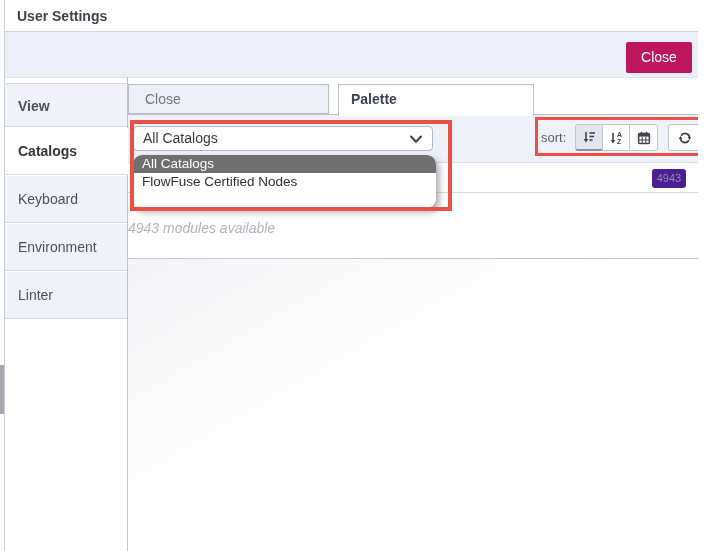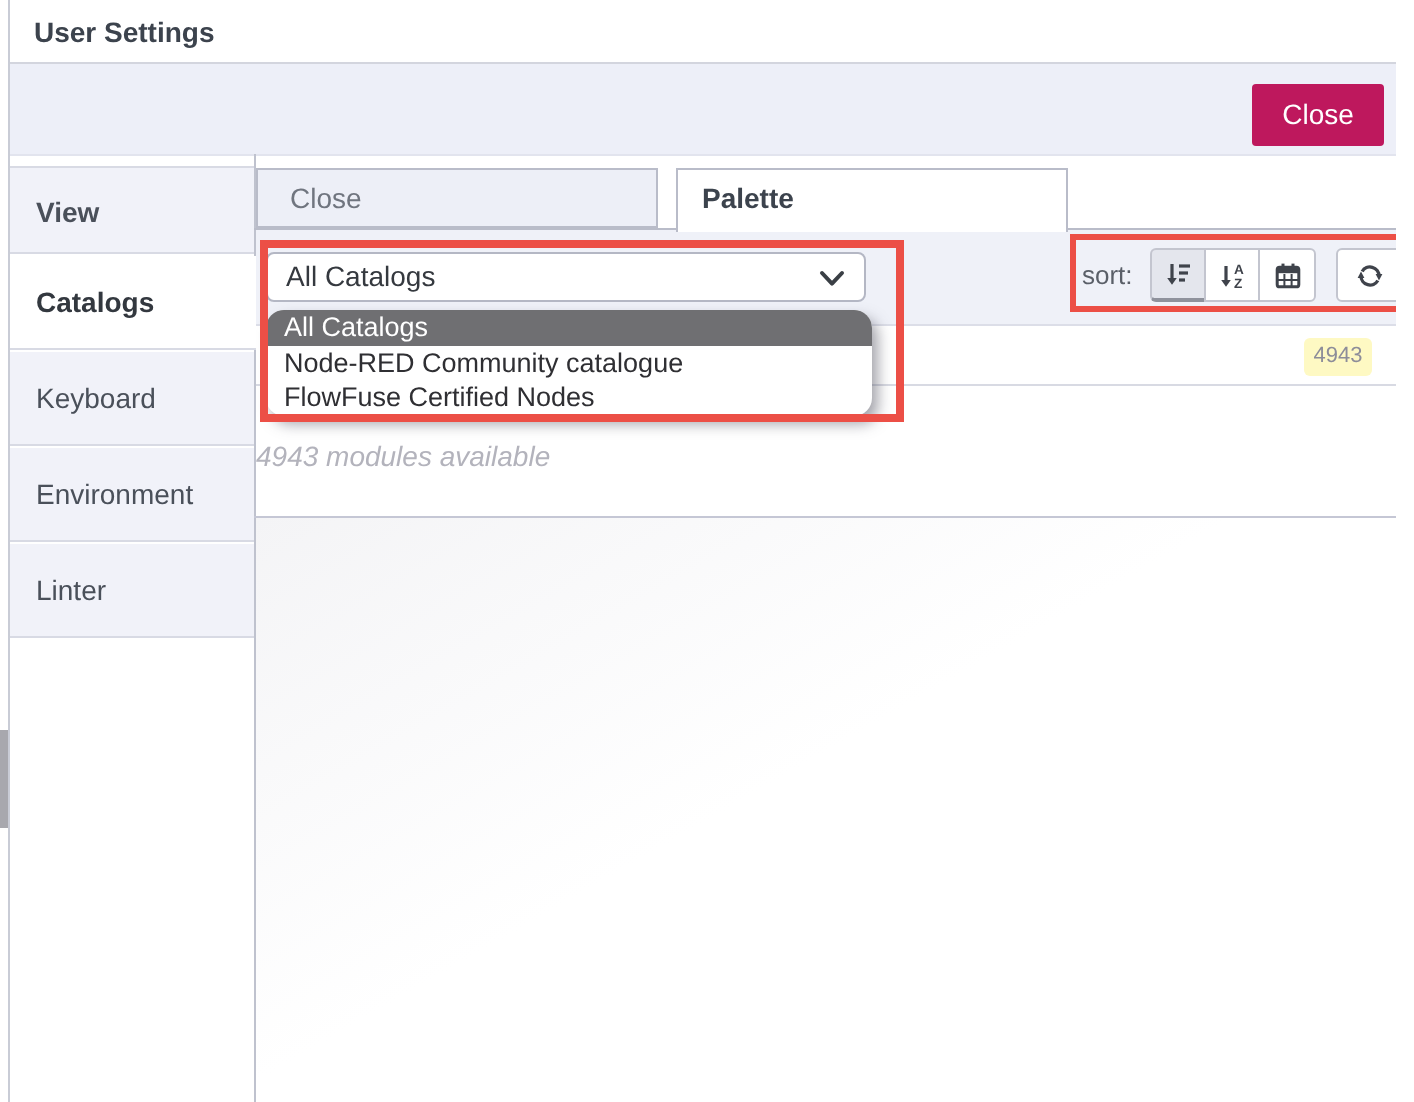--- a/index.html
+++ b/index.html
@@ -59,21 +59,21 @@
     display:flex;align-items:center;justify-content:center;cursor:pointer;z-index:2;
   }
   #sort-amount-button{left:575px;width:28px;background:#e4e6ed;border-radius:3px 0 0 3px;border-bottom:2px solid #8f929c;}
   #sort-alpha-button{left:602px;width:28px;}
   #sort-date-button{left:629px;width:29px;border-radius:0 3px 3px 0;}
   #refresh-button{left:668px;width:33px;border-radius:3px;}
 
   
   #search-row{left:128px;top:163px;width:579px;height:30px;background:#ffffff;border-bottom:1px solid #d8dae3;box-sizing:border-box;}
   #module-count-badge{
-    left:652px;top:169px;width:34px;height:19px;background:#fef9c3;color:#8d8d99;font-size:11px;
+    left:652px;top:169px;width:34px;height:19px;background:#4c1d95;color:#8d8d99;font-size:11px;
     text-align:center;line-height:19px;border-radius:3px;
   }
   #modules-available-text{
     left:128px;top:220px;width:522px;text-align:left;font-size:14px;font-style:italic;color:#b3b3bc;
   }
   #list-header-line{left:127px;top:258px;width:580px;height:1px;background:#c5c7d5;}
   #content-empty{left:128px;top:259px;width:579px;height:292px;background:linear-gradient(150deg,#f4f4f6 0%,#ffffff 45%);}
 
   
   #catalog-dropdown{
@@ -180,20 +180,19 @@
   </div>
 
   <div class="abs" id="search-row"></div>
   <div class="abs" id="module-count-badge">4943</div>
   <div class="abs" id="modules-available-text">4943 modules available</div>
   <div class="abs" id="list-header-line"></div>
   <div class="abs" id="content-empty"></div>
 
   <div class="abs" id="catalog-dropdown">
     <div class="dd-option highlighted">All Catalogs</div>
-    <div class="dd-option">Node-RED Community catalogue</div>
     <div class="dd-option">FlowFuse Certified Nodes</div>
   </div>
 
   <div class="abs annotation" id="annotation-box-catalog"></div>
   <div class="abs annotation" id="annotation-box-sort"></div>
 
 </div>
 
 </body></html>

